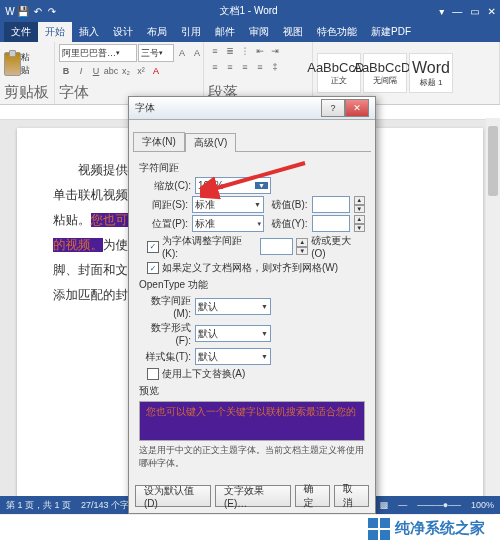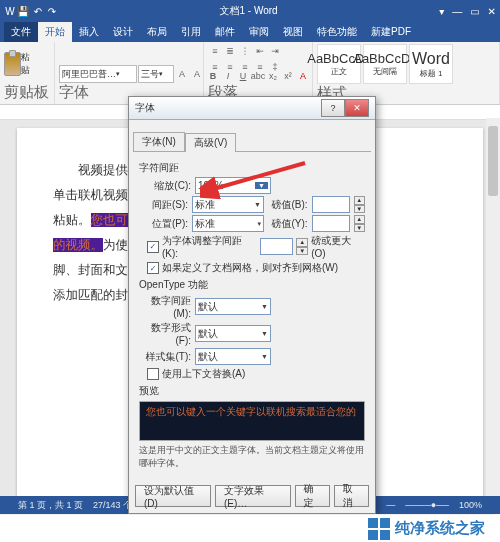--- a/index.html
+++ b/index.html
@@ -40,28 +40,28 @@
 .dlg-body{border-top:1px solid #aaa;margin:0 4px;padding:6px 6px 4px 6px}
 .sect{font-size:10px;margin:3px 0 2px 0}
 .row{display:flex;align-items:center;margin:2px 0;gap:4px}
 .row label{width:52px;text-align:right}
 .inp{height:15px;border:1px solid #7a9ac0;background:#fff;font-size:10px;padding:0 2px;display:flex;align-items:center;justify-content:space-between}
 .inp .dd{color:#444;font-size:7px}
 .spin{width:12px;height:17px;display:flex;flex-direction:column}
 .spin div{flex:1;border:1px solid #999;background:#eee;font-size:6px;display:flex;align-items:center;justify-content:center;line-height:1}
 .cb{display:flex;align-items:center;gap:3px;margin:2px 0 2px 8px}
 .cb .box{width:10px;height:10px;border:1px solid #666;background:#fff;display:flex;align-items:center;justify-content:center;font-size:8px;color:#2b579a}
-.preview{border:1px solid #aaa;background:#0f172a;height:30px;margin:3px 0;padding:4px 6px;color:#d36a3a;font-size:10px;overflow:hidden;line-height:1.2}
+.preview{border:1px solid #aaa;background:#4c1d95;height:30px;margin:3px 0;padding:4px 6px;color:#d36a3a;font-size:10px;overflow:hidden;line-height:1.2}
 .note{color:#555;font-size:9px;margin:3px 0 5px 0}
 .dlg-buttons{display:flex;justify-content:space-between;padding:6px;gap:4px}
 .dlg-buttons .l{display:flex;gap:4px}
 .dlg-buttons .r{display:flex;gap:4px}
 .btn{height:20px;padding:0 8px;border:1px solid #888;background:linear-gradient(#fafafa,#e4e4e4);font-size:10px;display:flex;align-items:center}
 .arrow{position:absolute;left:200px;top:158px;z-index:20;pointer-events:none}
-.statusbar{position:absolute;left:0;right:0;bottom:28px;height:18px;background:#2b579a;color:#e0e8f0;font-size:9px;display:flex;align-items:center;padding:0 18px;gap:10px}
+.statusbar{position:absolute;left:0;right:0;bottom:28px;height:18px;background:#2b579a;color:#e0e8f0;font-size:9px;display:flex;align-items:center;padding:0 6px;gap:10px}
 .statusbar .sp{flex:1}
 .watermark{position:absolute;right:5px;bottom:0;height:28px;display:flex;align-items:center;gap:5px;color:#2f7abf;font-size:15px;font-weight:bold;z-index:30;background:#fff;width:100%;justify-content:flex-end;padding:0 10px;box-sizing:border-box;border-top:1px solid #eee}
 .wm-logo{width:22px;height:22px;display:grid;grid-template-columns:1fr 1fr;grid-template-rows:1fr 1fr;gap:2px}
 .wm-logo div{background:#2f7abf}
 .scroll{position:absolute;right:0;top:118px;bottom:46px;width:14px;background:#eee}
 .scroll .thumb{position:absolute;left:2px;right:2px;top:8px;height:70px;background:#c4c4c4;border-radius:2px}
 </style>
 </head>
 <body>
 
@@ -99,21 +99,21 @@
   <div class="rgroup" style="width:46px">
     <div class="body">
         <div class="paste">
           <div class="ico"></div>
           <span>粘贴</span>
         </div>
       </div>
     <div class="lbl">剪贴板</div>
   </div>
   <div class="rgroup" style="width:140px">
-    <div class="body" style="align-items:flex-end;gap:2px">
+    <div class="body" style="flex-direction:column;align-items:flex-start;gap:2px">
       <div class="fontrow">
         <div class="fsel" style="width:72px">
             <span>阿里巴巴普…</span>
             <span style="font-size:7px">▾</span>
           </div>
         <div class="fsel" style="width:30px">
             <span>三号</span>
             <span style="font-size:7px">▾</span>
           </div>
         <span class="btsm">A</span>
@@ -158,21 +158,20 @@
         </div>
       <div class="stylebox">
           <span class="big">AaBbCcDc</span>
           <span>无间隔</span>
         </div>
       <div class="stylebox">
           <span class="big" style="font-size:16px">Word</span>
           <span>标题 1</span>
         </div>
     </div>
-    <div class="lbl">样式</div>
   </div>
 </div>
 
 <div class="ruler"></div>
 
 <div class="doc">
   <div class="page">
     <div style="text-indent:2em">
       <span>视频提供</span>
       <span style="visibility:hidden">占位占位占位占位占位占位占</span>

